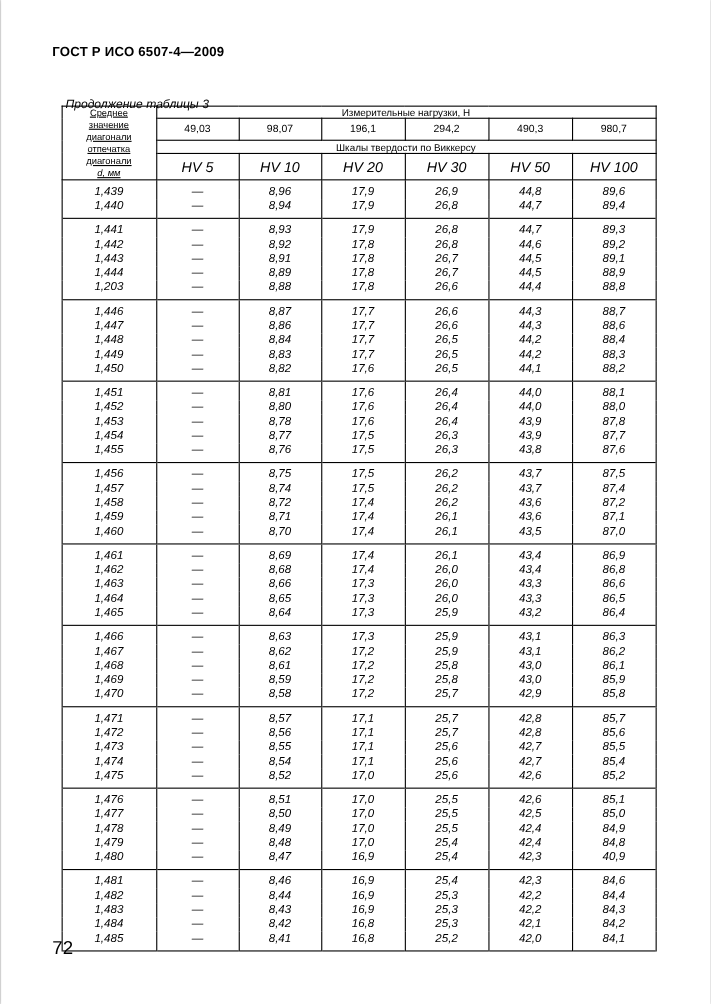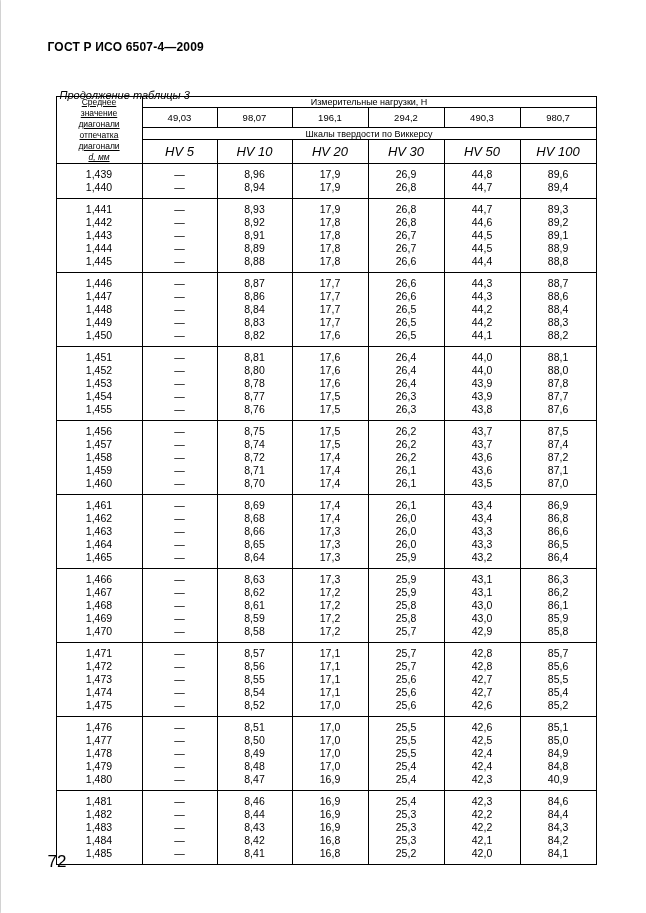--- a/index.html
+++ b/index.html
@@ -61,20 +61,21 @@
     line-height: 11px;
   }
   .corner-line { white-space: nowrap; text-decoration: underline; }
   .corner-line:last-child { font-style: italic; }
   td.span-head { font-size: 9px; padding: 3px 2px; }
   tr.loads-row td { font-size: 9.5px; padding: 4px 2px; }
   tr.scales-row td { font-size: 13px; padding: 4px 2px; font-style: italic; }
   tbody {
     border-top: 1px solid #000;
     border-bottom: 1px solid #000;
+    font-style: italic;
   }
   tbody td {
     border-left: 1px solid #000;
     border-right: 1px solid #000;
     font-size: 10.5px;
     line-height: 13px;
     height: 13px;
   }
   tbody tr:first-child td { padding-top: 4px; }
   tbody tr:last-child td { padding-bottom: 4px; }
@@ -187,21 +188,21 @@
         <tr>
           <td>1,444</td>
           <td>—</td>
           <td>8,89</td>
           <td>17,8</td>
           <td>26,7</td>
           <td>44,5</td>
           <td>88,9</td>
         </tr>
         <tr>
-          <td>1,445</td>
+          <td>1,203</td>
           <td>—</td>
           <td>8,88</td>
           <td>17,8</td>
           <td>26,6</td>
           <td>44,4</td>
           <td>88,8</td>
         </tr>
       </tbody>
       <tbody>
         <tr>

